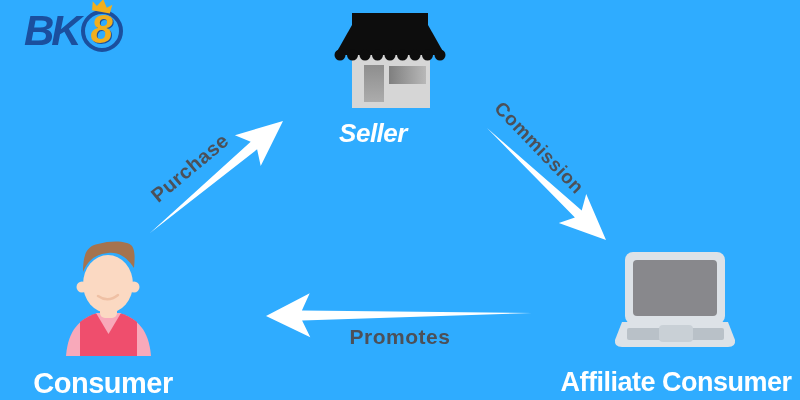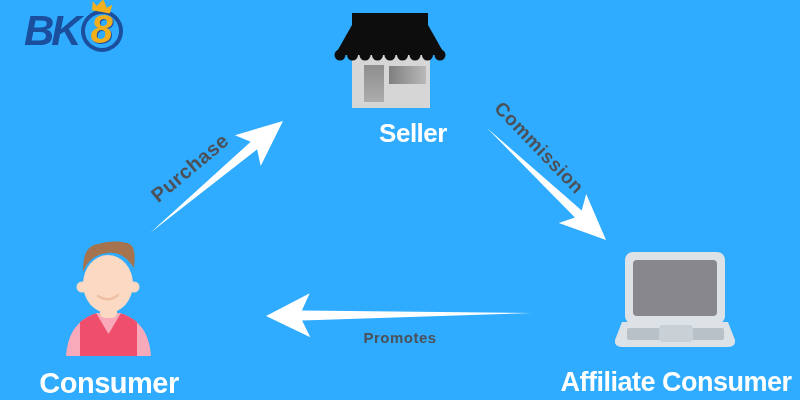--- a/index.html
+++ b/index.html
@@ -27,31 +27,31 @@
     color:var(--logo-gold,#F2AF1D);line-height:46px;
     text-shadow:1px 1px 0 var(--logo-blue,#1B4F9E);
   }
   .logo .crown{position:absolute;left:10px;top:-11px;transform:rotate(10deg);}
   
   .node-label{
     position:absolute;transform:translate(-50%,-50%);
     color:var(--node-label,#FFFFFF);font-weight:bold;white-space:nowrap;
     letter-spacing:-0.5px;
   }
-  .lbl-seller{left:413px;top:133px;font-size:26px;}
-  .lbl-consumer{left:109px;top:383px;font-size:29px;}
+  .lbl-seller{left:373px;top:133px;font-size:26px;font-style:italic;}
+  .lbl-consumer{left:103px;top:383px;font-size:29px;}
   .lbl-affiliate{left:676px;top:382px;font-size:27px;}
   
   .arrow-label{
     position:absolute;transform-origin:center;white-space:nowrap;
     color:var(--arrow-label,#4C5058);font-weight:600;letter-spacing:0.5px;
   }
   .lbl-purchase{left:190px;top:168px;font-size:20px;transform:translate(-50%,-50%) rotate(-40deg);}
   .lbl-commission{left:539px;top:148px;font-size:19px;transform:translate(-50%,-50%) rotate(46deg);}
-  .lbl-promotes{left:400px;top:337px;font-size:15px;transform:translate(-50%,-50%);}
+  .lbl-promotes{left:400px;top:337px;font-size:21px;transform:translate(-50%,-50%);}
 </style>
 </head>
 <body>
 
 <div class="stage">
 
   <svg viewBox="0 0 800 400" width="800" height="400">
     <defs>
       <linearGradient id="gDoor" x1="0" y1="0" x2="0" y2="1">
         <stop offset="0" stop-color="#8E8E8E"></stop>

